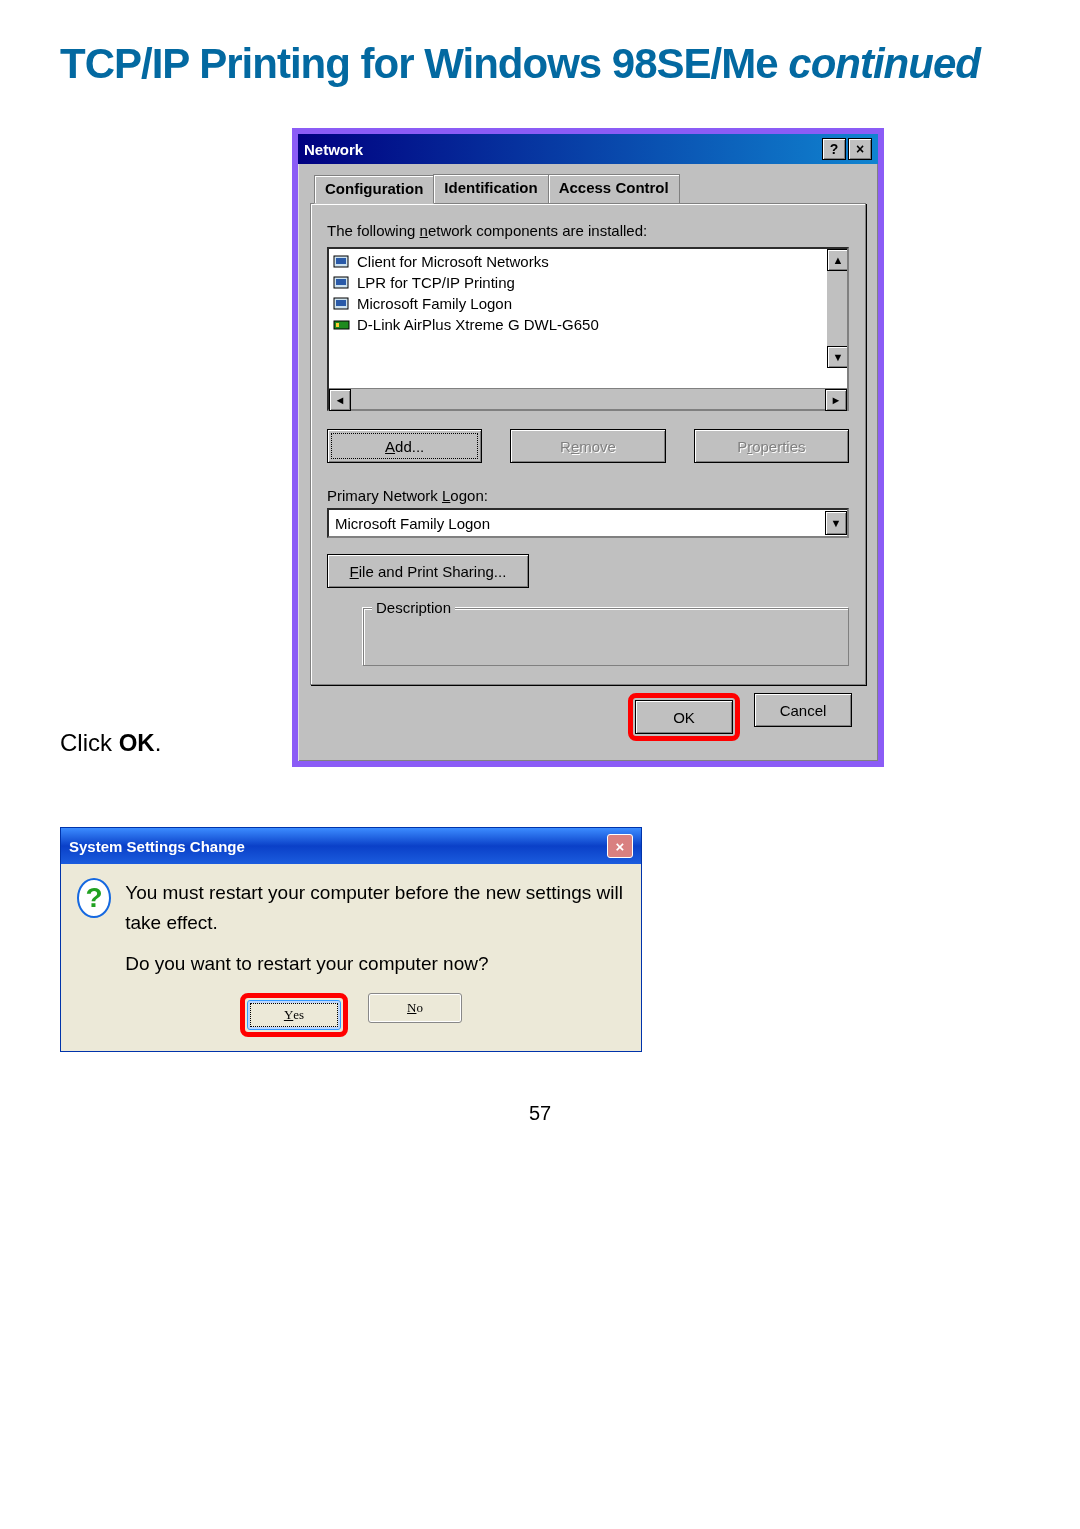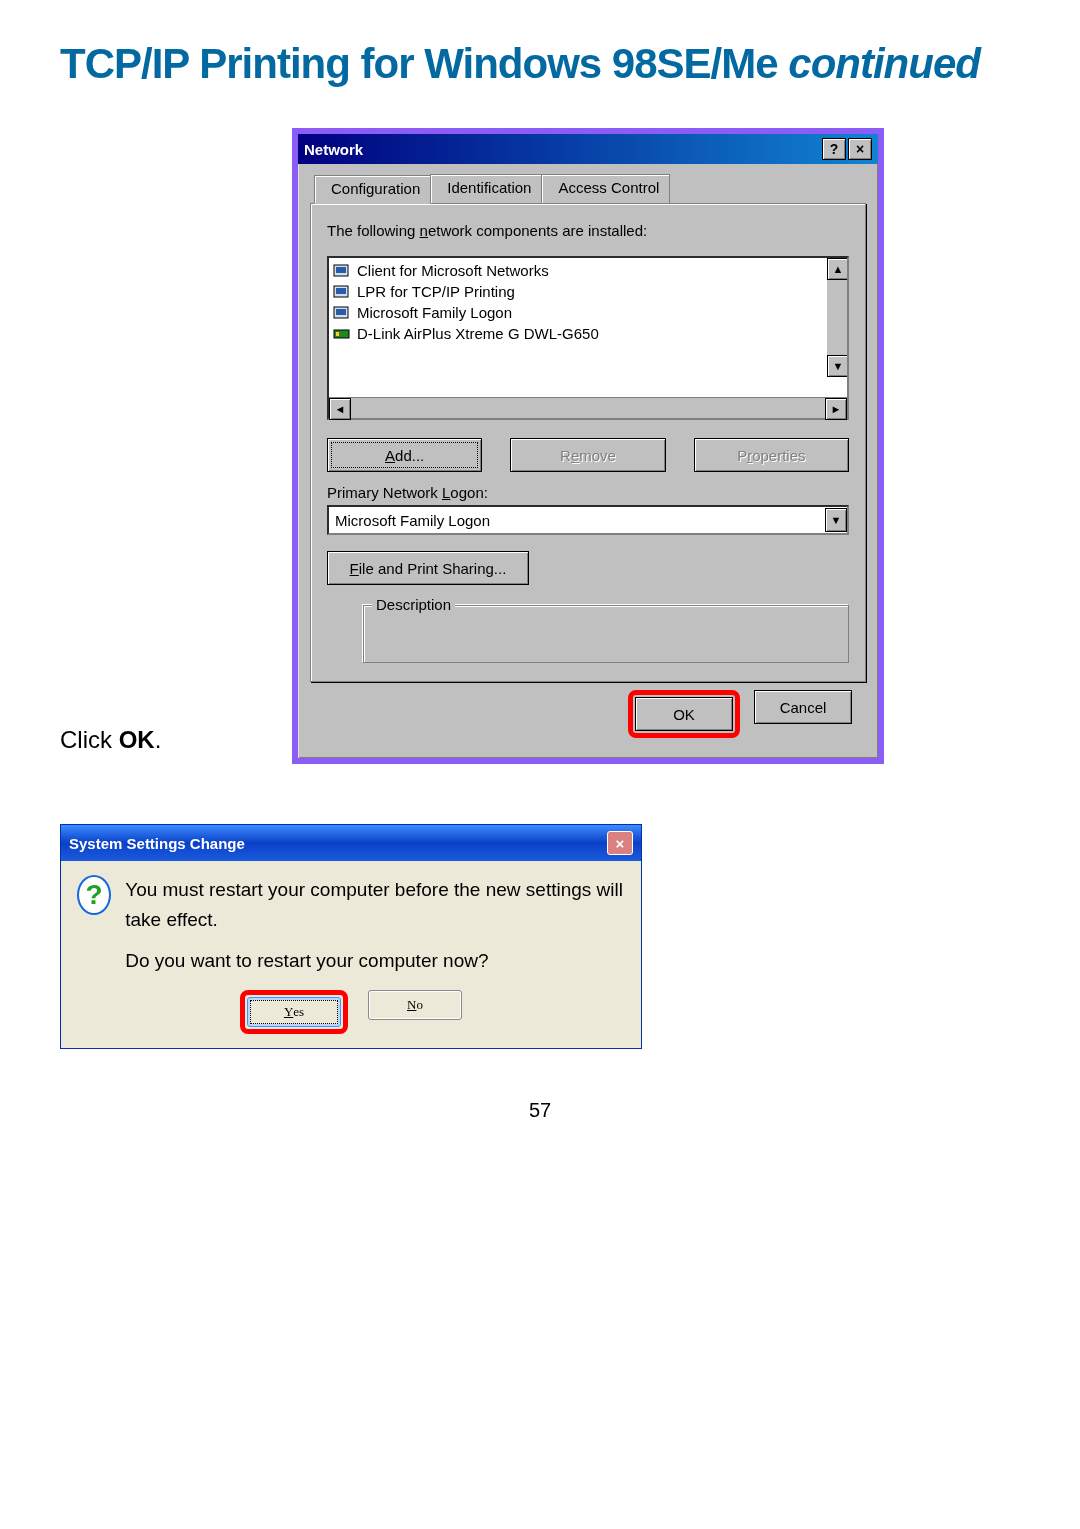--- a/index.html
+++ b/index.html
@@ -79,24 +79,25 @@
   }
   .tabs98 {
     display: flex;
     margin-left: 4px;
   }
   .tab98 {
     background: #c0c0c0;
     border: 1px solid #808080;
     border-bottom: none;
     box-shadow: inset 1px 1px 0 #fff;
-    padding: 4px 10px 6px 16px;
+    padding: 4px 10px 6px 10px;
     font-size: 15px;
     margin-right: -1px;
     position: relative;
+    font-weight: bold;
   }
   .tab98.active {
     background: #c0c0c0;
     z-index: 2;
     top: 1px;
     border-bottom: 1px solid #c0c0c0;
   }
   .tabpanel98 {
     border: 1px solid #808080;
     box-shadow: inset 1px 1px 0 #fff, 1px 1px 0 #000;
@@ -165,21 +166,21 @@
     border: 1px solid #000;
     box-shadow: inset 1px 1px 0 #fff, inset -1px -1px 0 #808080;
     font-size: 15px;
     display: flex; align-items: center; justify-content: center;
   }
   .btn98.focus {
     outline: 1px dotted #000;
     outline-offset: -5px;
   }
   .btn98.disabled { color: #808080; text-shadow: 1px 1px 0 #fff; }
-  .label98 { font-size: 15px; margin-top: 12px; display: block; }
+  .label98 { font-size: 15px; margin-top: 24px; display: block; }
   .underline-letter { text-decoration: underline; }
   .combo98 {
     display: flex;
     background: #fff;
     border: 2px inset #808080;
     height: 26px;
     align-items: center;
     margin-top: 4px;
   }
   .combo98 .combo-text {
@@ -340,21 +341,21 @@
       <div class="tabs98">
         <div class="tab98 active">Configuration</div>
         <div class="tab98">Identification</div>
         <div class="tab98">Access Control</div>
       </div>
       <div class="tabpanel98">
         <div class="label98" style="margin-top:0">
           <span>The following </span><span class="underline-letter">n</span><span>etwork components are installed:</span>
         </div>
 
-        <div class="listbox-wrap" style="margin-top:17px;text-align:center;">
+        <div class="listbox-wrap" style="margin-top:8px;text-align:center;">
           <div class="listbox98">
             <div class="listbox-items" style="position:relative;">
               <div class="list-item">
                 <span class="icon-net">
                   <svg viewBox="0 0 18 16">
                       <rect x="1" y="2" width="14" height="11" fill="#cfe3ef" stroke="#000"></rect>
                       <rect x="3" y="4" width="10" height="6" fill="#2a5aa8"></rect>
                     </svg>
                 </span>
                 <span>Client for Microsoft Networks</span>

